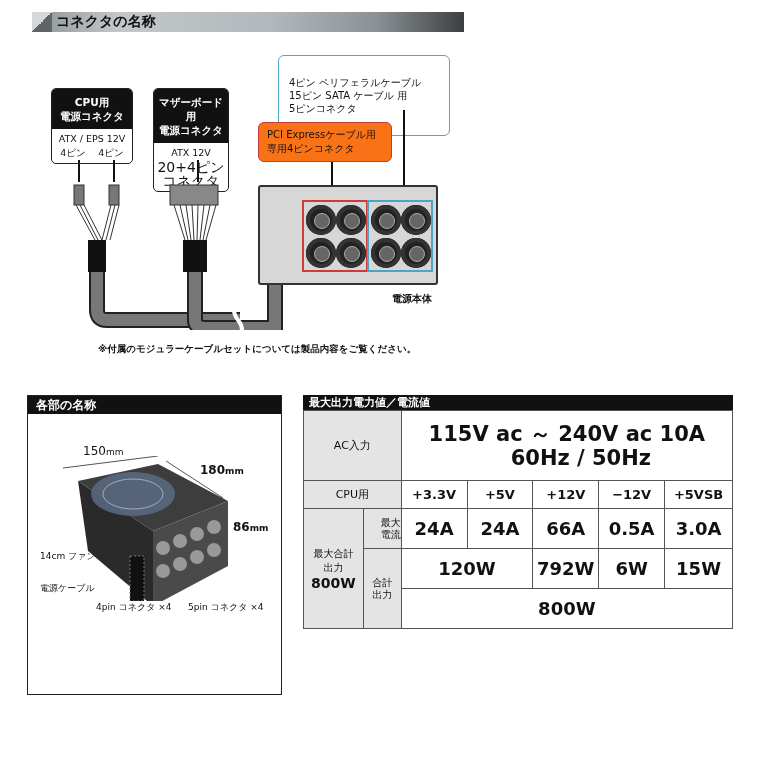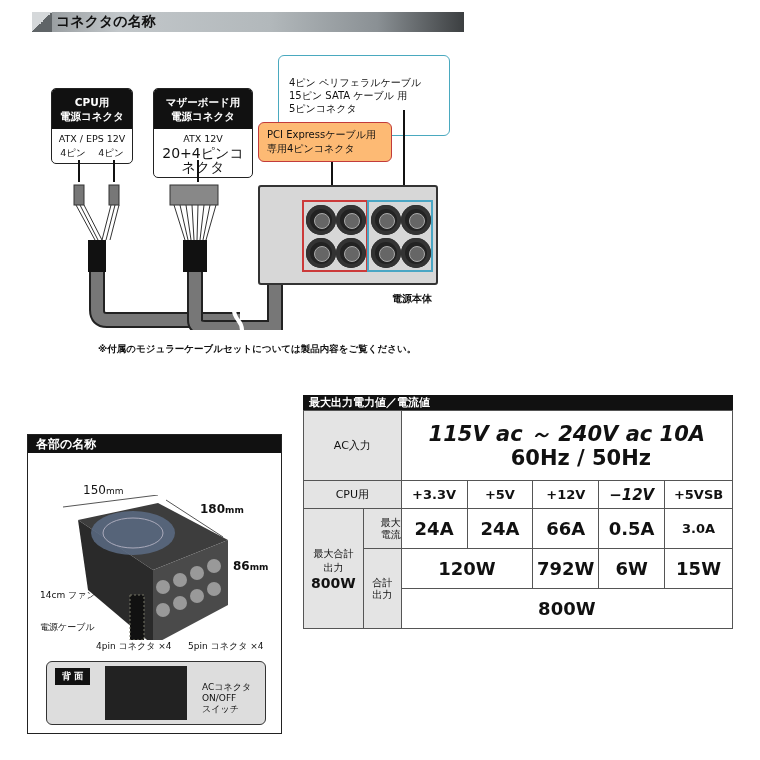--- a/index.html
+++ b/index.html
@@ -13,39 +13,39 @@
   .sec-tri { left: 32px; top: 12px; width: 20px; height: 20px;
              background: linear-gradient(135deg, #d5d8da 50%, #5f6467 50%); }
   .sec-title { left: 56px; top: 13px; font-size: 14px; font-weight: bold; color: #111; }
 
   
   .lbl-box { border: 1.5px solid #222; border-radius: 5px; background: #fff; overflow: hidden; text-align: center; }
   .lbl-head { background: #111; color: #fff; font-weight: bold; font-size: 10.5px; line-height: 14px; padding: 6px 2px; }
   .lbl-body { font-size: 9.5px; line-height: 14px; padding: 3px 2px; color: #111; }
   .teal-box { border: 1.5px solid #4aa9bf; border-radius: 6px; background: #fff; padding: 20px 10px;
               font-size: 10px; line-height: 13px; color: #111; }
-  .red-box { border: 1.5px solid #c23b3b; border-radius: 6px; background: #fdba74; padding: 5px 8px;
+  .red-box { border: 1.5px solid #c23b3b; border-radius: 6px; background: #f97316; padding: 5px 8px;
              font-size: 10px; line-height: 14px; color: #111; }
 
   .vline { background: #111; width: 1.5px; }
 
   
   .psu { left: 258px; top: 185px; width: 180px; height: 100px; background: #d7d7d7;
          border: 2px solid #333; border-radius: 3px; }
   .grp-red { border: 2px solid #cc3a3a; }
   .grp-blue { border: 2px solid #4aa6c4; }
   .conn { width: 30px; height: 30px; border-radius: 50%; background: #222; position: absolute;
           box-shadow: inset 0 0 0 4px #333; }
   .conn::after { content: ""; position: absolute; left: 8px; top: 8px; width: 14px; height: 14px;
                  border-radius: 50%; background: #666; border: 1px solid #aaa; }
 
   .caption { font-size: 10px; font-weight: bold; color: #111; }
 
   
-  .panel { border: 1px solid #222; background: #fff; margin-top: 39px; }
+  .panel { border: 1px solid #222; background: #fff; }
   .panel-head { background: #111; color: #fff; font-weight: bold; font-size: 12px; padding: 2px 8px; height: 18px; line-height: 14px; }
 
   
   table.spec { border-collapse: collapse; position: absolute; left: 303px; top: 410px; width: 430px; }
   table.spec td { border: 1px solid #555; text-align: center; vertical-align: middle; }
   .gray { background: #e4e4e4; }
   .big { font-weight: bold; font-family: "DejaVu Sans", sans-serif; }
 </style>
 </head>
 <body>
@@ -67,21 +67,21 @@
   </div>
   <div class="lbl-body">
     <div>ATX / EPS 12V</div>
     <div style="display:flex; justify-content:space-around;">
       <span>4ピン</span>
       <span>4ピン</span>
     </div>
   </div>
 </div>
 
-<div class="abs lbl-box" style="left:153px; top:88px; width:100px;">
+<div class="abs lbl-box" style="left:153px; top:88px; width:76px;">
   <div class="lbl-head">
     <div>マザーボード用</div>
     <div>電源コネクタ</div>
   </div>
   <div class="lbl-body">
     <div>ATX  12V</div>
     <div style="font-size:14px;">20+4ピンコネクタ</div>
   </div>
 </div>
 
@@ -183,74 +183,65 @@
         <circle cx="156" cy="94" r="7"></circle>
     </g>
     <rect x="72" y="100" width="14" height="45" fill="#111" stroke="#776" stroke-dasharray="2 2"></rect>
   </svg>
 
   <div class="abs" style="left:12px; top:154px; font-size:9px;">14cm ファン</div>
   <div class="abs" style="left:12px; top:186px; font-size:9px;">電源ケーブル</div>
   <div class="abs" style="left:68px; top:205px; font-size:9px;">4pin コネクタ ×4</div>
   <div class="abs" style="left:160px; top:205px; font-size:9px;">5pin コネクタ ×4</div>
 
-  <div class="abs" style="left:18px; top:226px; width:220px; height:64px; background:#ddd; border:1.5px solid #333; border-radius:6px;">
-    <div class="abs" style="left:8px; top:6px; background:#111; color:#fff; font-weight:bold; font-size:9px; padding:2px 7px;">背 面</div>
-    <div class="abs" style="left:58px; top:4px; width:82px; height:54px; background:#222;"></div>
-    <div class="abs" style="left:155px; top:19px; font-size:9px;">ACコネクタ</div>
-    <div class="abs" style="left:155px; top:31px; font-size:9px; line-height:11px;">
-      <div>ON/OFF</div>
-      <div>スイッチ</div>
-    </div>
-  </div>
 </div>
 
 <div class="abs" style="left:303px; top:395px; width:430px; height:16px; background:#111; color:#fff; font-weight:bold; font-size:11px; padding-left:6px; line-height:16px;">最大出力電力値／電流値</div>
 
 <table class="spec">
   <colgroup>
     <col style="width:60px">
       <col style="width:38px">
       <col style="width:66px">
       <col style="width:66px">
       <col style="width:66px">
       <col style="width:66px">
       <col style="width:68px">
   </colgroup>
   <tbody>
       <tr style="height:70px;">
     <td colspan="2" class="gray" style="font-size:11px;">AC入力</td>
     <td colspan="5">
-      <div class="big" style="font-size:21px; line-height:24px;font-style:italic;">115V ac ～ 240V ac  10A</div>
+      <div class="big" style="font-size:21px; line-height:24px;">115V ac ～ 240V ac  10A</div>
       <div class="big" style="font-size:21px; line-height:24px;padding-left:28px;">60Hz / 50Hz</div>
     </td>
   </tr>
   <tr style="height:28px;">
     <td colspan="2" class="gray" style="font-size:11px;">CPU用</td>
     <td class="big" style="font-size:13px;">+3.3V</td>
     <td class="big" style="font-size:13px;">+5V</td>
     <td class="big" style="font-size:13px;">+12V</td>
-    <td class="big" style="font-size:15px;font-style:italic;">−12V</td>
+    <td class="big" style="font-size:13px;">−12V</td>
     <td class="big" style="font-size:13px;">+5VSB</td>
   </tr>
   <tr style="height:40px;">
     <td rowspan="3" class="gray">
       <div style="font-size:10px;">最大合計</div>
       <div style="font-size:10px;">出力</div>
       <div class="big" style="font-size:14px;">800W</div>
     </td>
     <td class="gray" style="font-size:10px; line-height:12px;text-align:right;">
       <div>最大</div>
           <div>電流</div>
     </td>
     <td class="big" style="font-size:18px;">24A</td>
     <td class="big" style="font-size:18px;">24A</td>
     <td class="big" style="font-size:18px;">66A</td>
     <td class="big" style="font-size:18px;text-align:center;">0.5A</td>
-    <td class="big" style="font-size:13px;">3.0A</td>
+    <td class="big" style="font-size:18px;">3.0A</td>
   </tr>
   <tr style="height:40px;">
     <td rowspan="2" class="gray" style="font-size:10px; line-height:12px;">
       <div>合計</div>
           <div>出力</div>
     </td>
     <td colspan="2" class="big" style="font-size:18px;">120W</td>
     <td class="big" style="font-size:18px;margin-top:48px;">792W</td>
     <td class="big" style="font-size:18px;">6W</td>
     <td class="big" style="font-size:18px;">15W</td>

